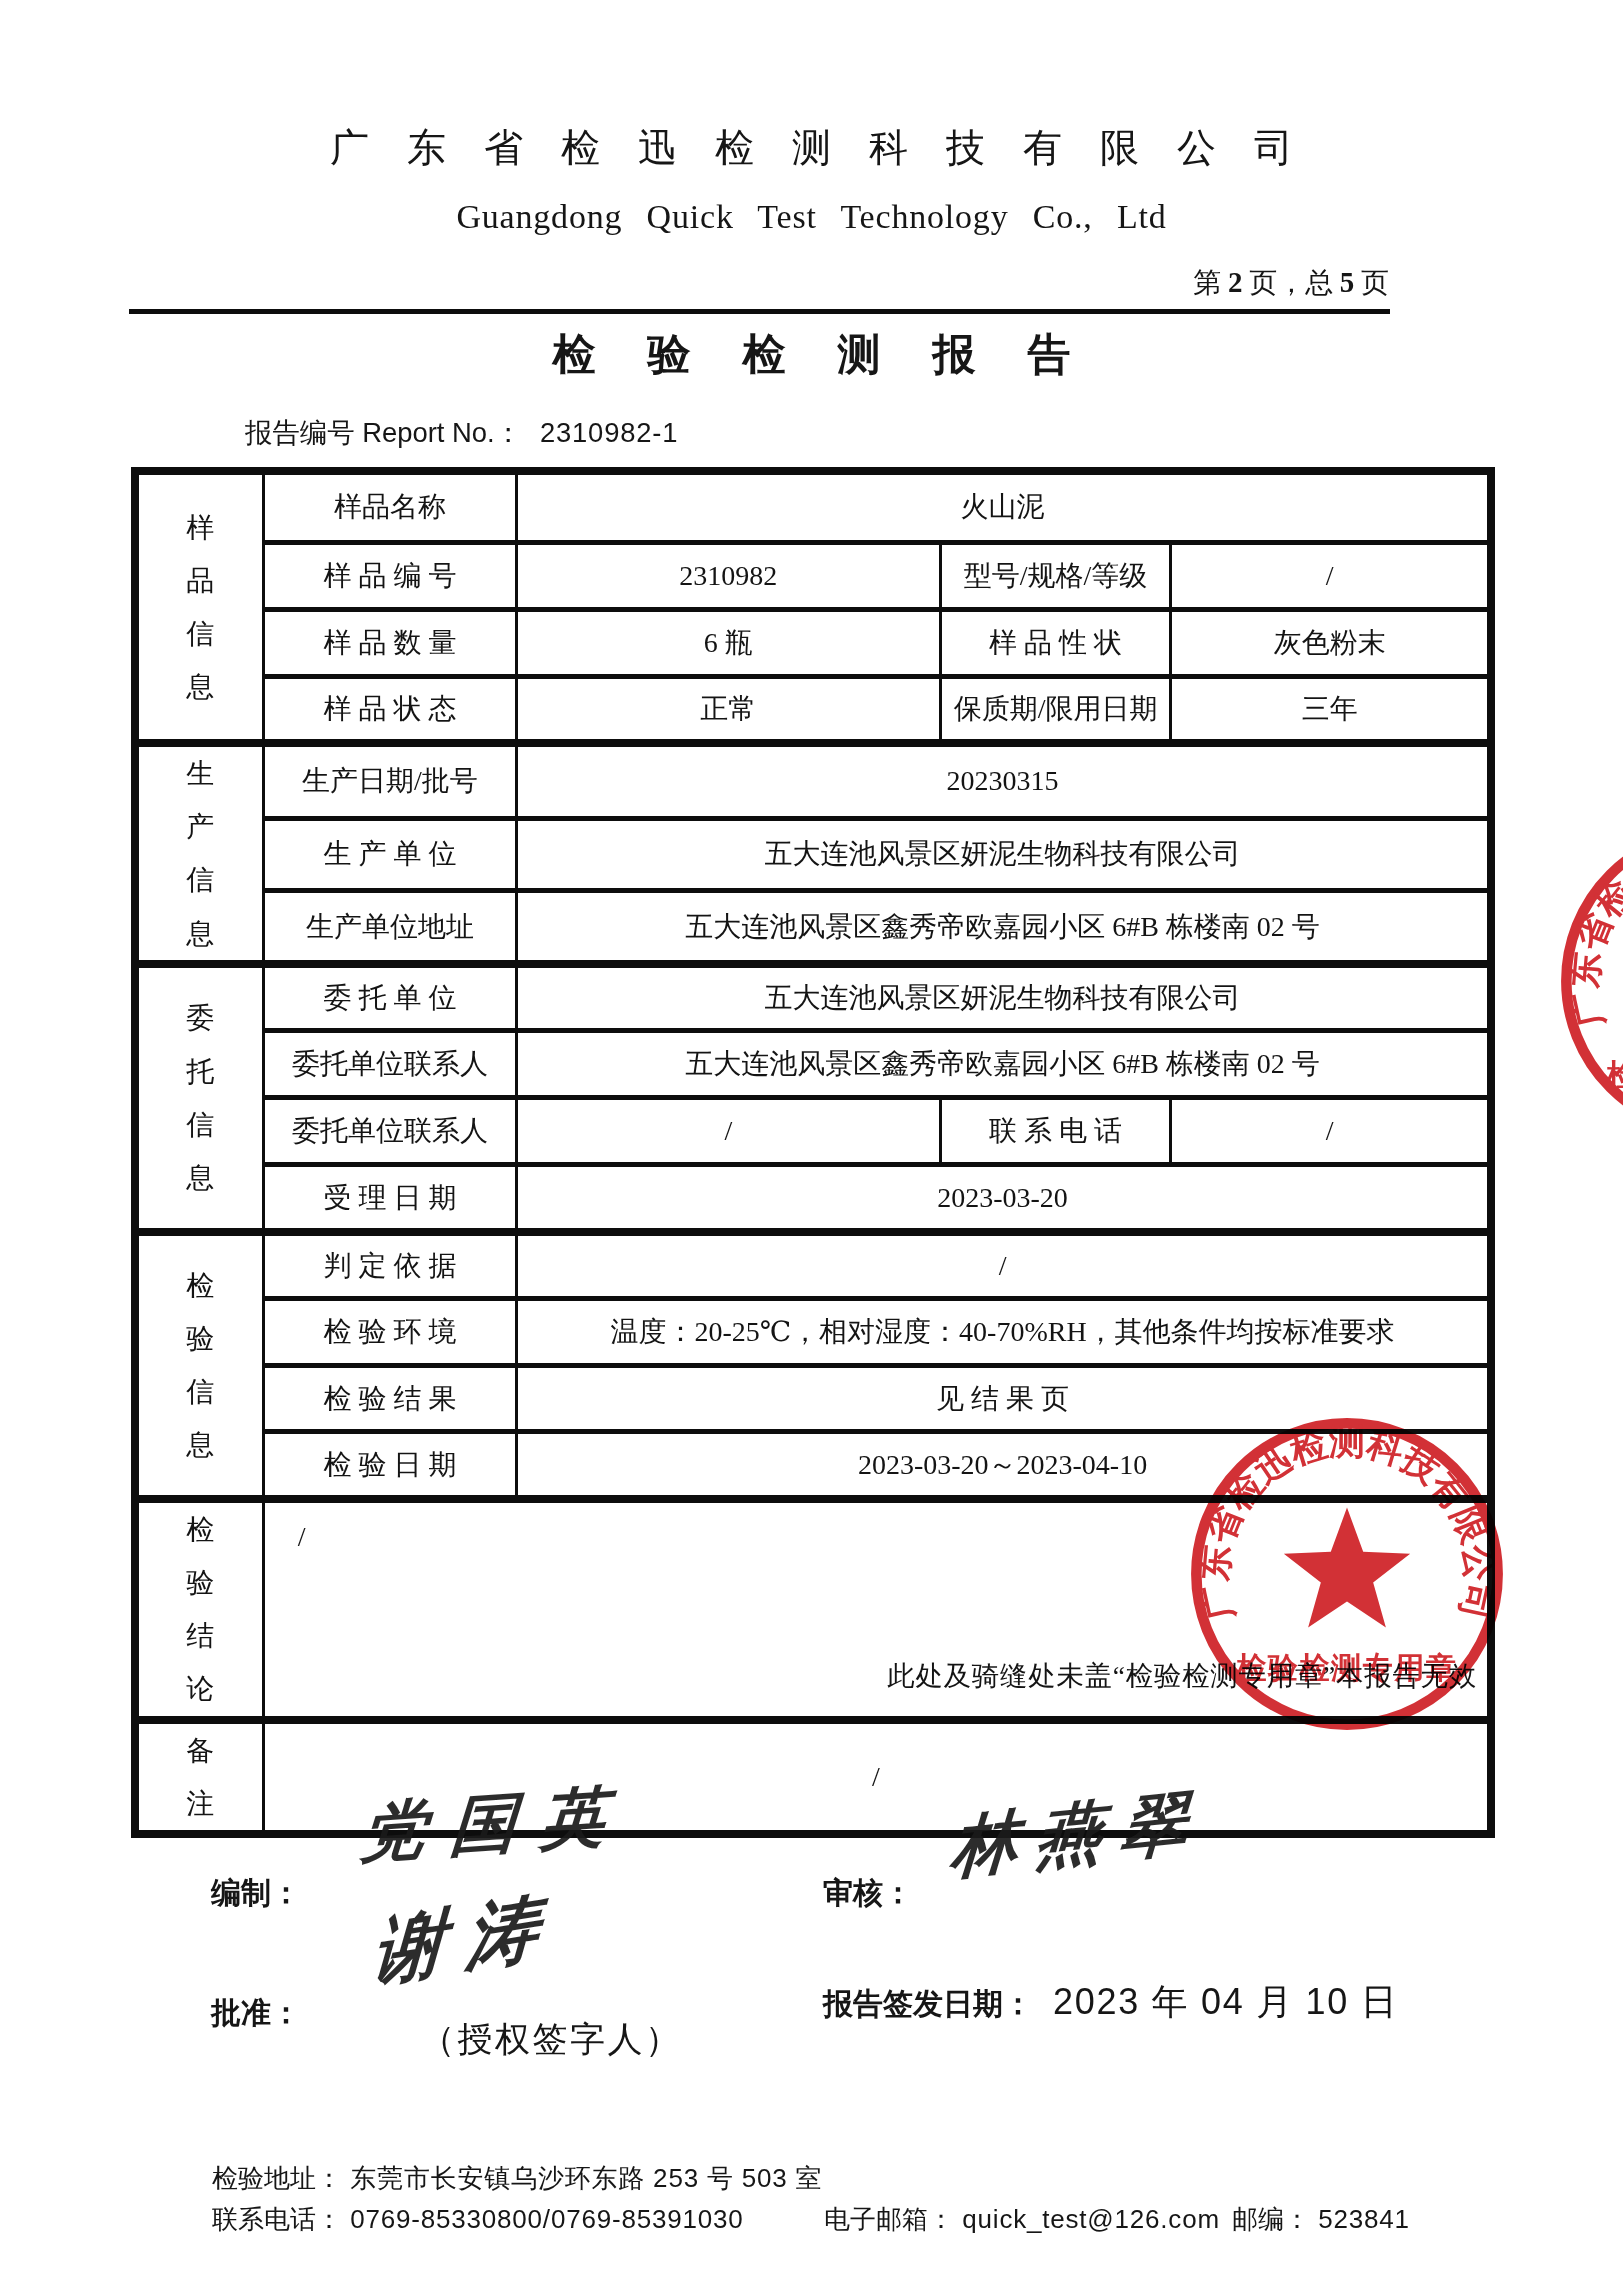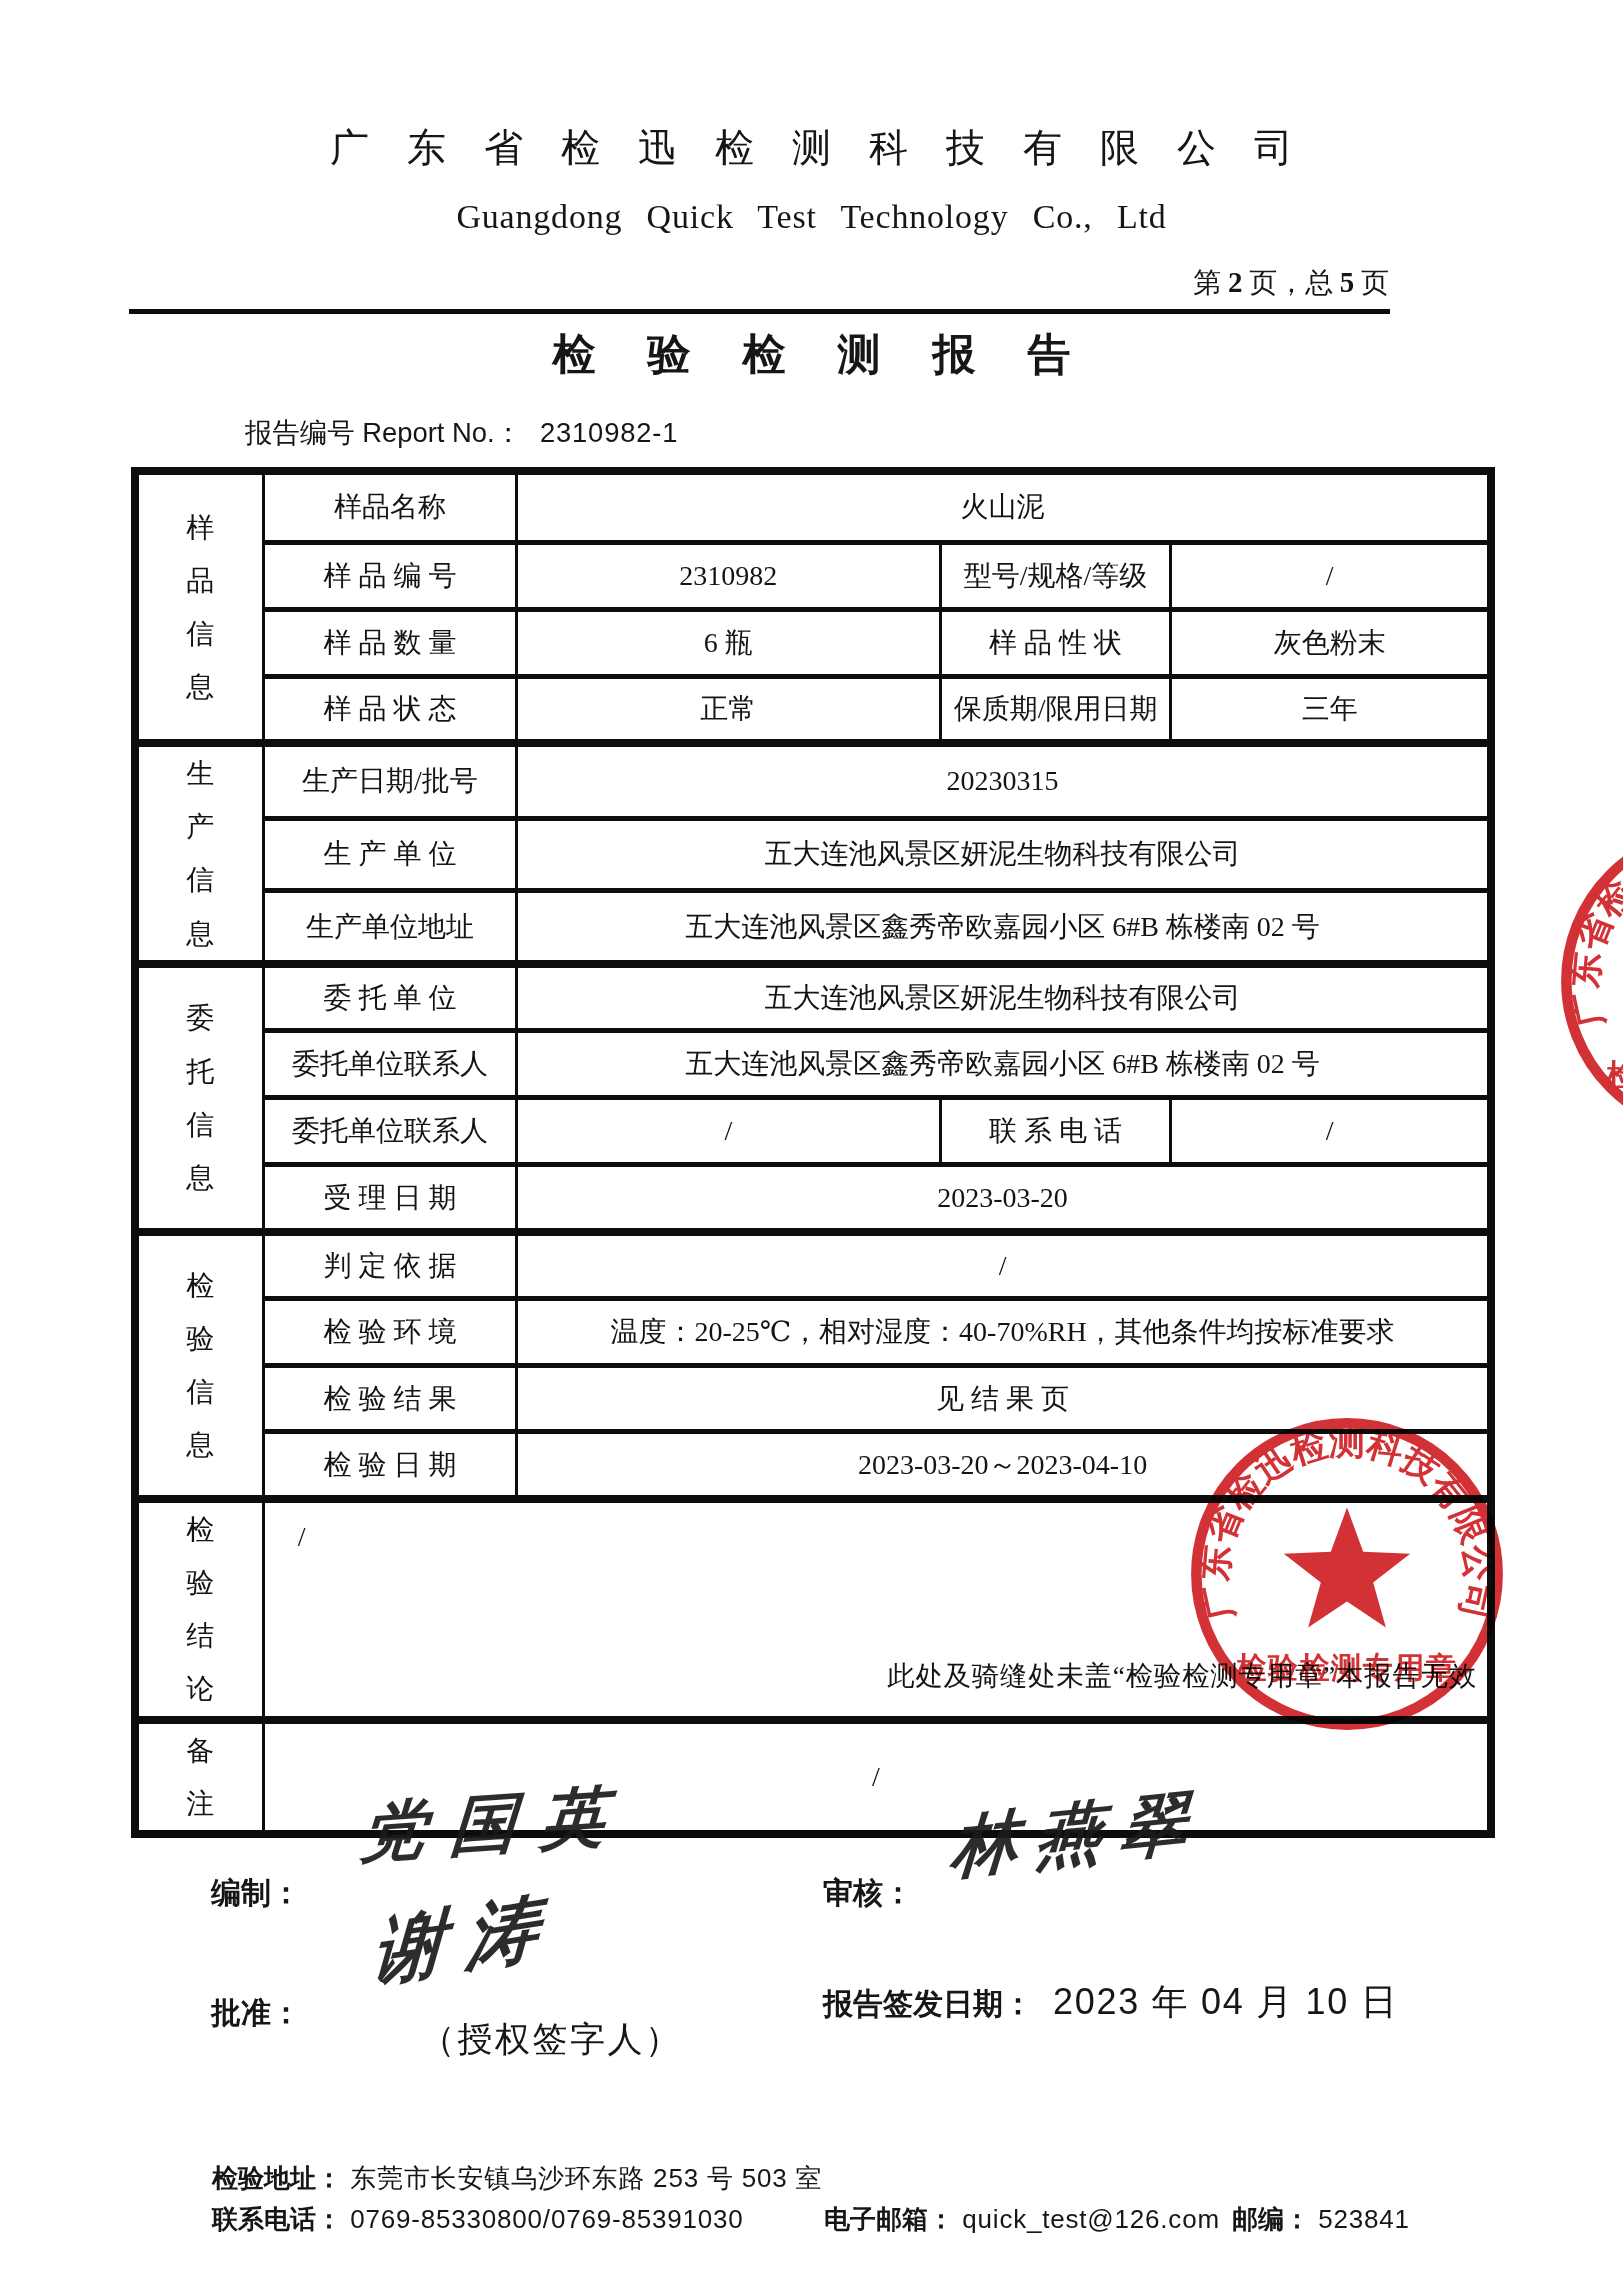--- a/index.html
+++ b/index.html
@@ -77,21 +77,21 @@
     white-space:nowrap;opacity:.92;
     transform-origin:left bottom;
   }
   .sig1{top:1790px;left:358px;font-size:65px;letter-spacing:25px;transform:rotate(-4deg) skewX(-8deg);}
   .sig2{top:1803px;left:948px;font-size:67px;letter-spacing:18.3px;transform:rotate(-6deg) skewX(-10deg);}
   .sig3{top:1906px;left:370px;font-size:73px;letter-spacing:21.6px;transform:rotate(-9deg) skewX(-12deg);}
   .authorized-note{top:2016px;left:420px;font-size:35px;letter-spacing:2.5px;}
 
   
   .footer-line{font-size:26px;white-space:nowrap;font-weight:500;}
-  .footer-line .lbl{font-weight:700;}
+  .footer-line .lbl{font-weight:400;}
   .footer-line .v{margin-left:8.3px;letter-spacing:0.8px;}
 
   
   .stamp{position:absolute;mix-blend-mode:multiply;opacity:.93;}
   .stamp-main{top:1412px;left:1185px;width:324px;height:324px;}
   .stamp-seam{top:819px;left:1555px;width:324px;height:324px;}
 </style>
 </head>
 <body>
 

